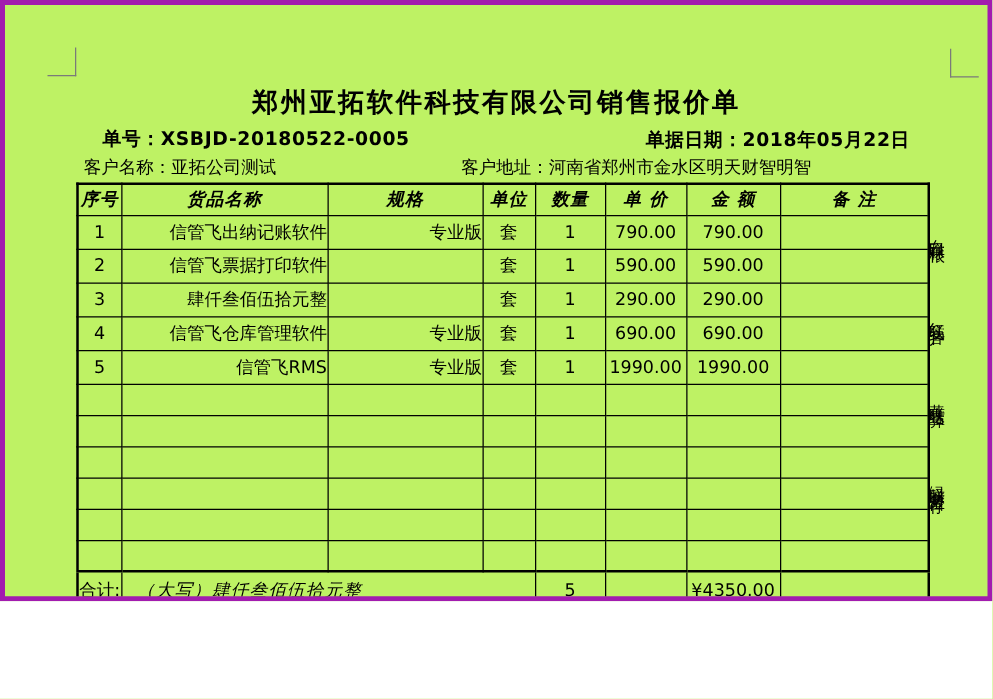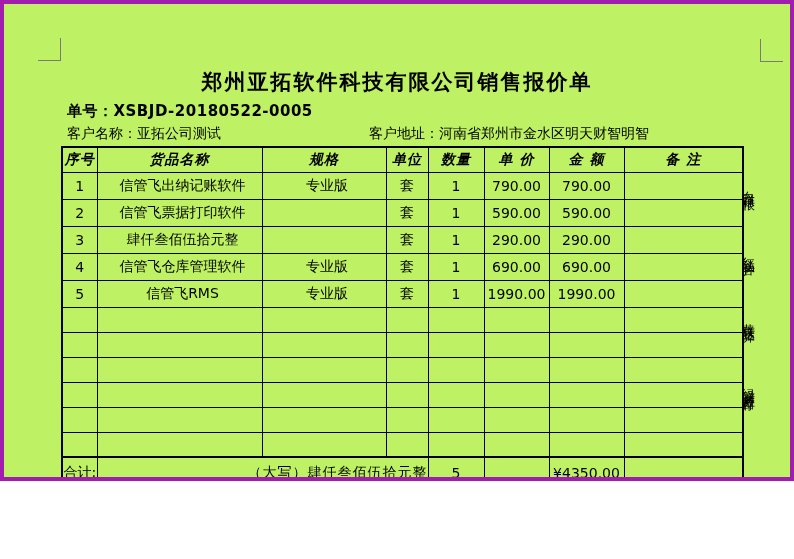--- a/index.html
+++ b/index.html
@@ -20,21 +20,21 @@
   .crop-mark.tr { left:756px; top:35px;  border-left:1px solid #7a7a7a;  border-bottom:1px solid #7a7a7a; }
   .crop-mark.bl { left:35px;  top:502px; border-right:1px solid #7a7a7a; border-top:1px solid #7a7a7a; }
   .crop-mark.br { left:757px; top:503px; border-left:1px solid #7a7a7a;  border-top:1px solid #7a7a7a; }
 
   .title {
     position:absolute; left:0; top:64px; width:100%;
     text-align:center; font-size:21px; font-weight:bold; letter-spacing:2px;
   }
 
   .meta { position:absolute; white-space:nowrap; }
-  .order-line  { left:63px;  top:98px;  font-size:15px; font-weight:bold; letter-spacing:0.5px; }
+  .order-line  { left:78px;  top:98px;  font-size:15px; font-weight:bold; letter-spacing:0.5px; }
   .date-line   { right:62px; top:99px;  font-size:15px; font-weight:bold; letter-spacing:0.5px; }
   .cust-name   { left:63px;  top:121px; font-size:14px; }
   .cust-addr   { left:365px; top:121px; font-size:14px; }
 
   table.quote-table {
     position:absolute; left:57px; top:142px;
     width:681px;
     border-collapse:collapse; table-layout:fixed;
     border:2px solid #000;
     font-size:14px;
@@ -44,22 +44,22 @@
     overflow:hidden; white-space:nowrap;
     text-align:center; vertical-align:middle;
     font-weight:normal;
   }
   .quote-table thead tr { height:25px; }
   .quote-table thead th { font-weight:bold; letter-spacing:1px;font-style:italic; }
   .quote-table tr.data-row  { height:27px; }
   .quote-table tr.empty-row { height:25px; }
   .quote-table tr.total-row { height:31px; }
   .quote-table tr.total-row td { border-top:2px solid #000; }
-  .quote-table td.c-name, .quote-table td.c-spec { text-align:center; padding-left:6px; }
-  .quote-table td.c-words { text-align:right; padding-left:12px; letter-spacing:1px; }
+  .quote-table td.c-name, .quote-table td.c-spec { text-align:right; padding-left:6px; }
+  .quote-table td.c-words { text-align:left; padding-left:12px; letter-spacing:1px;font-style:italic; }
 
   .side-label {
     position:absolute; left:736px;
     writing-mode:vertical-rl;
     font-size:13px; letter-spacing:2px; line-height:16px;
     white-space:nowrap;
   }
   .side-label.g0 { top:177px; }
   .side-label.g1 { top:243px; }
   .side-label.g2 { top:309px; }
@@ -72,20 +72,21 @@
 
   <div class="crop-mark tl"></div>
   <div class="crop-mark tr"></div>
   <div class="crop-mark bl"></div>
   <div class="crop-mark br"></div>
 
   <div class="title">郑州亚拓软件科技有限公司销售报价单</div>
 
   <div class="meta order-line"><span>单号：</span><span>XSBJD-20180522-0005</span></div>
 
+  <div class="meta date-line"><span>单据日期：</span><span>2018年05月22日</span></div>
 
   <div class="meta cust-addr"><span>客户地址：</span><span>河南省郑州市金水区明天财智明智</span></div>
 
   <div class="meta cust-name"><span>客户名称：</span><span>亚拓公司测试</span></div>
 
   <table class="quote-table">
     <colgroup>
       <col style="width:35px">
         <col style="width:165px">
         <col style="width:124px">

